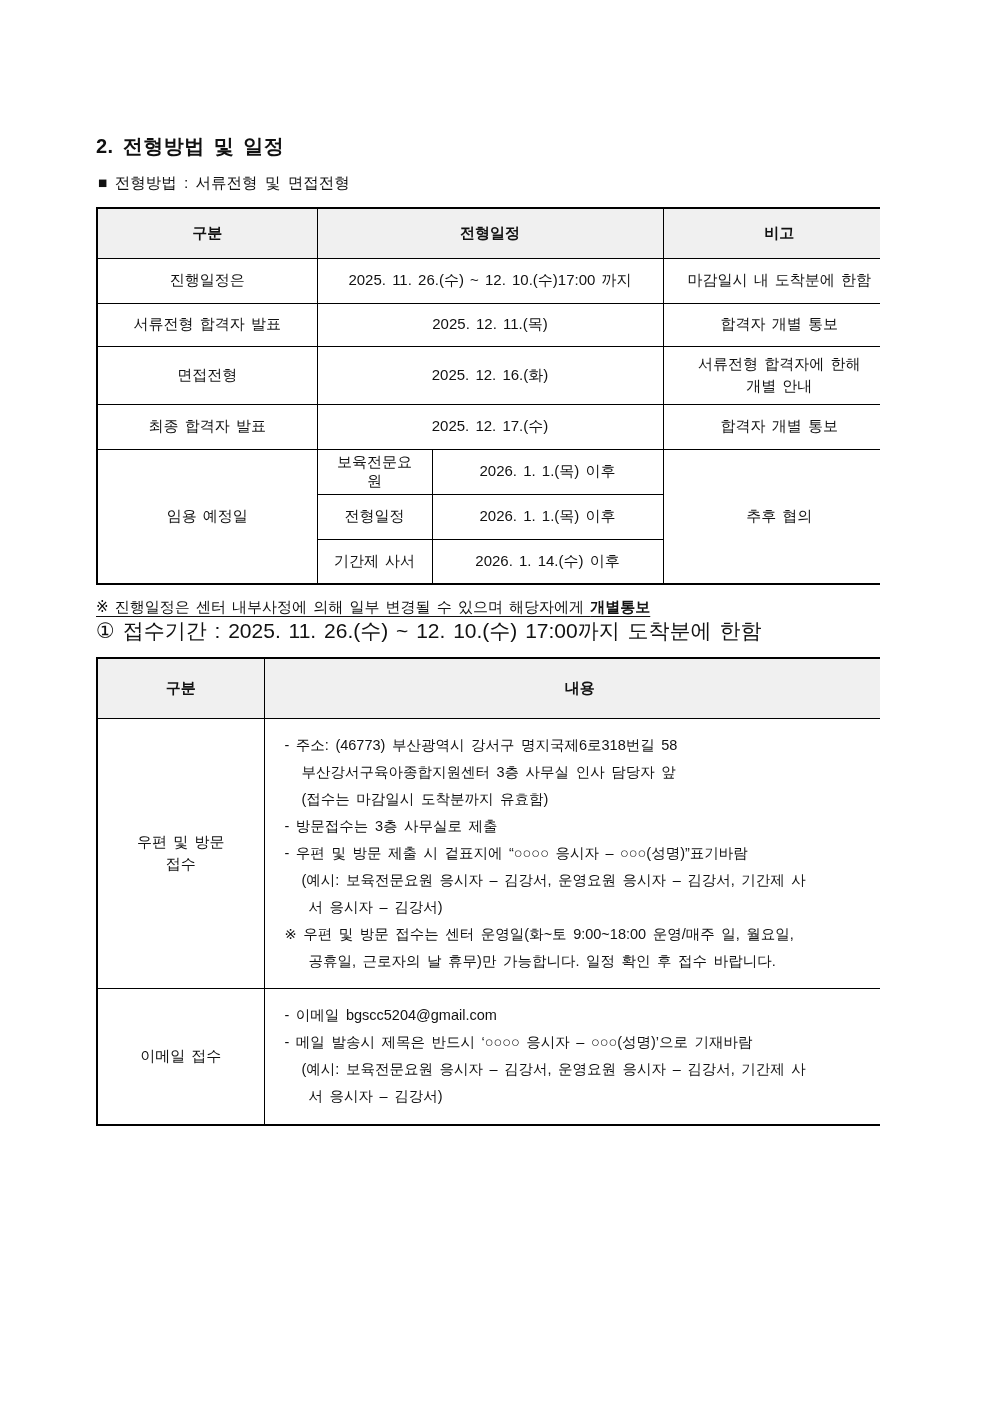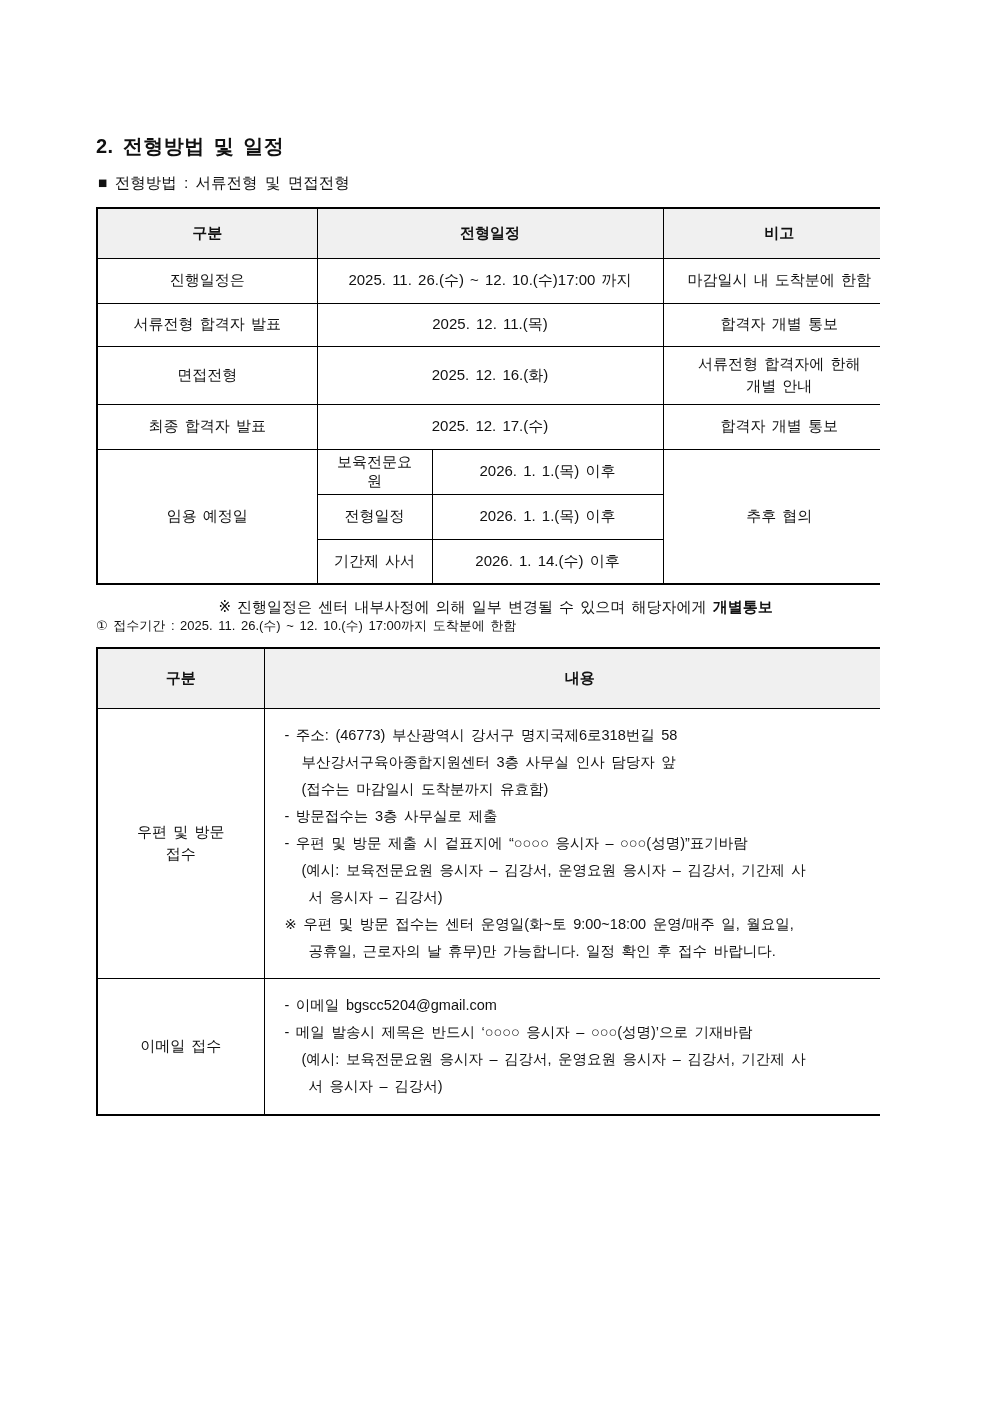--- a/index.html
+++ b/index.html
@@ -56,27 +56,27 @@
   }
   .pre-line { white-space: pre-line; line-height: 1.45; }
   .sched-table .r-head   { height: 50px; }
   .sched-table .r-45     { height: 45px; }
   .sched-table .r-43     { height: 43px; }
   .sched-table .r-58     { height: 58px; }
   .note-line {
     margin: 13px 0 0 0;
     font-size: 15px;
     word-spacing: 2px;
+    text-decoration: underline;
     text-underline-offset: 4px;
-    text-align: center;
   }
   .note-line .bold { font-weight: 700; }
   .sec2-head { margin-top: 30px; }
   .num-line {
-    font-size: 13px;
+    font-size: 21px;
     word-spacing: 2px;
     margin: 0 0 12px 0;
   }
   .method-table .r-head { height: 60px; }
   .method-table .r-postal { height: 270px; }
   .method-table .r-email  { height: 137px; }
   .content-cell {
     text-align: left;
     vertical-align: middle;
     padding: 10px 20px;

